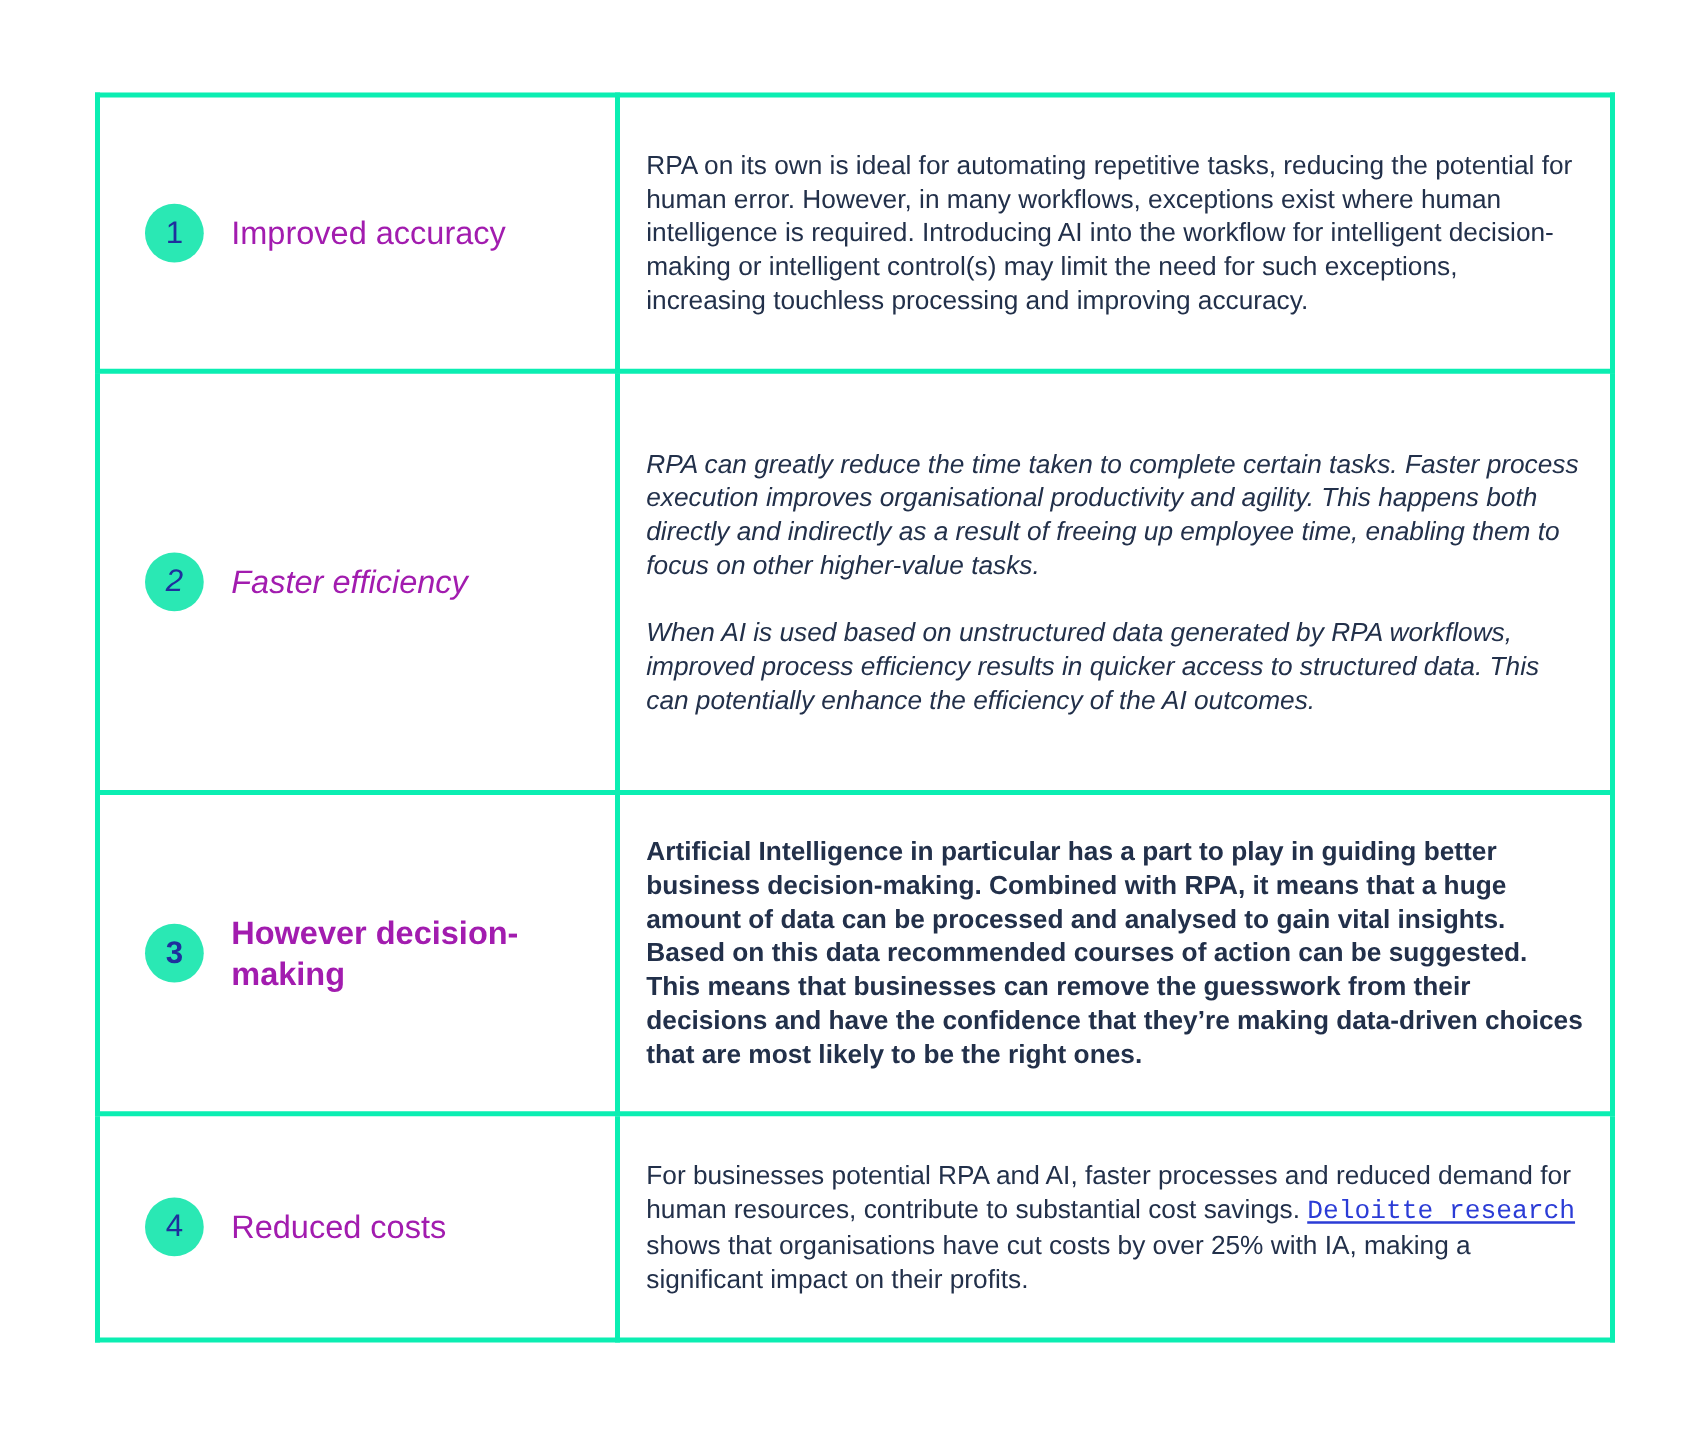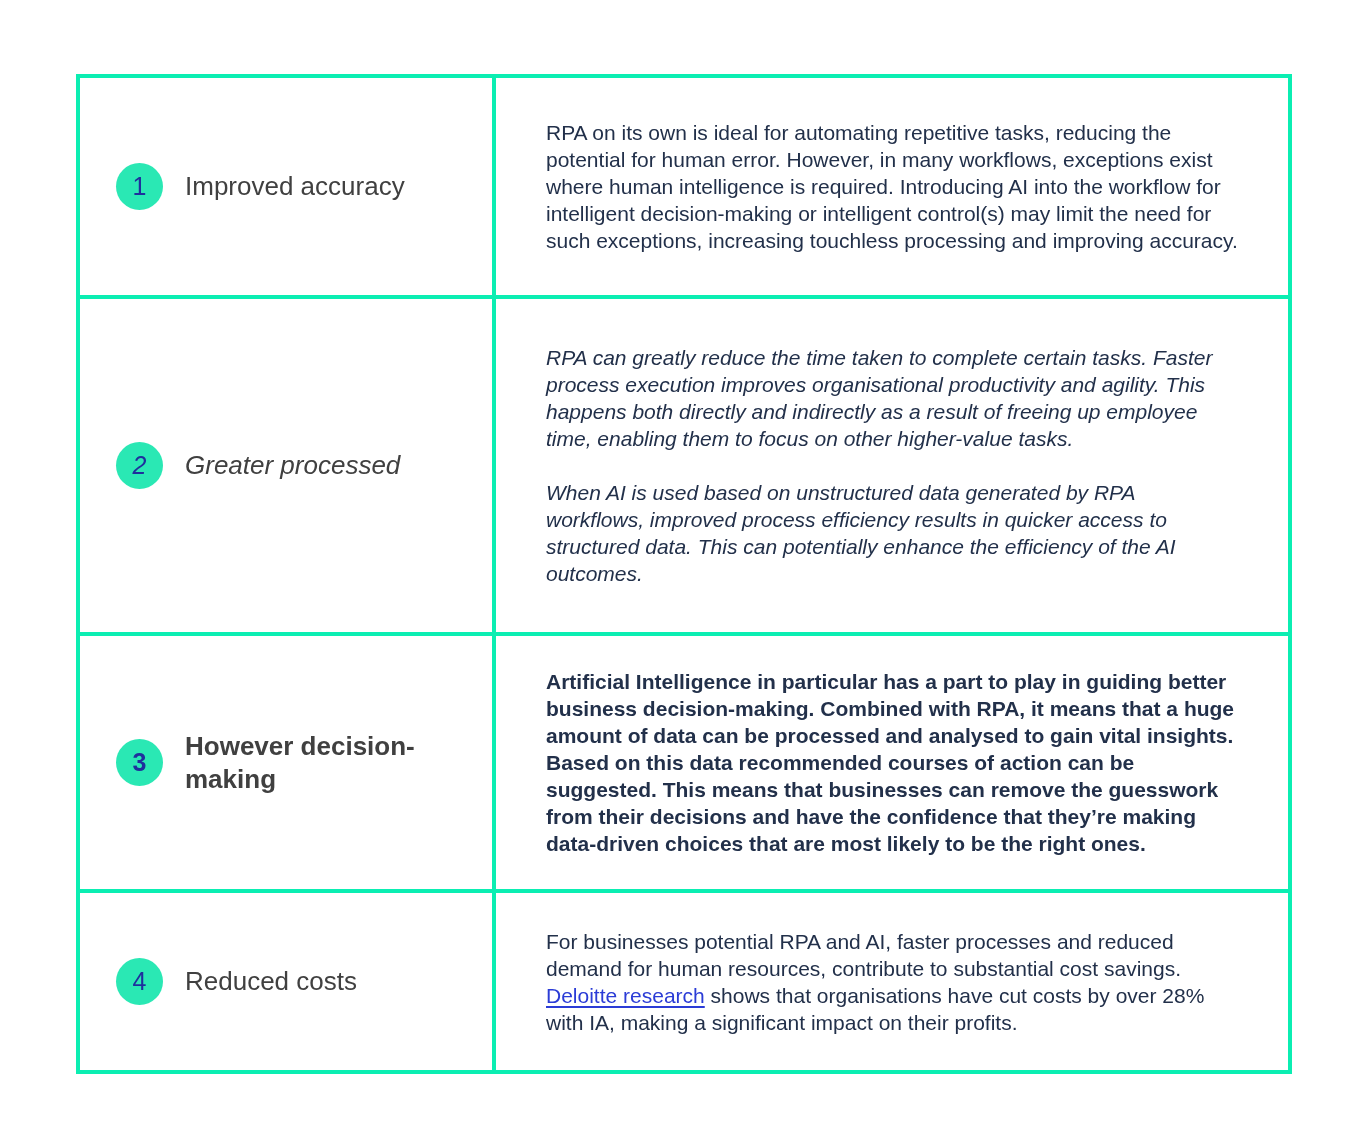--- a/index.html
+++ b/index.html
@@ -50,37 +50,38 @@
     border-radius: 50%;
     background: #2ae8b4;
     color: #1f2f9d;
     font-size: 25px;
     display: flex;
     align-items: center;
     justify-content: center;
     line-height: 1;
   }
   .row-title {
-    color: #404040;
+    color: #a21caf;
     font-size: 26px;
     line-height: 1.25;
     max-width: 250px;
   }
   .desc-cell-inner {
-    padding: 28px 50px;
+    padding: 28px 21px;
     color: #22304a;
     font-size: 21px;
     line-height: 27px;
   }
   .desc-cell-inner p { margin: 0; }
   .desc-cell-inner p + p { margin-top: 27px; }
   a.text-link {
     color: #2b3cd6;
     text-decoration: underline;
     text-underline-offset: 3px;
+    font-family: Liberation Mono, monospace;
   }
 </style>
 </head>
 <body>
 
 <div class="page">
   <table class="benefits">
     <colgroup>
       <col class="left-col">
       <col class="right-col">
@@ -98,21 +99,21 @@
         <div class="desc-cell-inner">
           <p>RPA on its own is ideal for automating repetitive tasks, reducing the potential for human error. However, in many workflows, exceptions exist where human intelligence is required. Introducing AI into the workflow for intelligent decision-making or intelligent control(s) may limit the need for such exceptions, increasing touchless processing and improving accuracy.</p>
         </div>
       </td>
     </tr>
 
     <tr class="r2">
       <td>
         <div class="label-cell-inner">
           <span class="num-circle">2</span>
-          <span class="row-title">Greater processed</span>
+          <span class="row-title">Faster efficiency</span>
         </div>
       </td>
       <td>
         <div class="desc-cell-inner">
           <p>RPA can greatly reduce the time taken to complete certain tasks. Faster process execution improves organisational productivity and agility. This happens both directly and indirectly as a result of freeing up employee time, enabling them to focus on other higher-value tasks.</p>
           <p>When AI is used based on unstructured data generated by RPA workflows, improved process efficiency results in quicker access to structured data. This can potentially enhance the efficiency of the AI outcomes.</p>
         </div>
       </td>
     </tr>
 
@@ -132,19 +133,19 @@
 
     <tr class="r4">
       <td>
         <div class="label-cell-inner">
           <span class="num-circle">4</span>
           <span class="row-title">Reduced costs</span>
         </div>
       </td>
       <td>
         <div class="desc-cell-inner">
-          <p><span>For businesses potential RPA and AI, faster processes and reduced demand for human resources, contribute to substantial cost savings. </span><a class="text-link" href="#">Deloitte research</a><span> shows that organisations have cut costs by over 28% with IA, making a significant impact on their profits.</span></p>
+          <p><span>For businesses potential RPA and AI, faster processes and reduced demand for human resources, contribute to substantial cost savings. </span><a class="text-link" href="#">Deloitte research</a><span> shows that organisations have cut costs by over 25% with IA, making a significant impact on their profits.</span></p>
         </div>
       </td>
     </tr>
   </tbody>
     </table>
 </div>
 
 </body></html>

